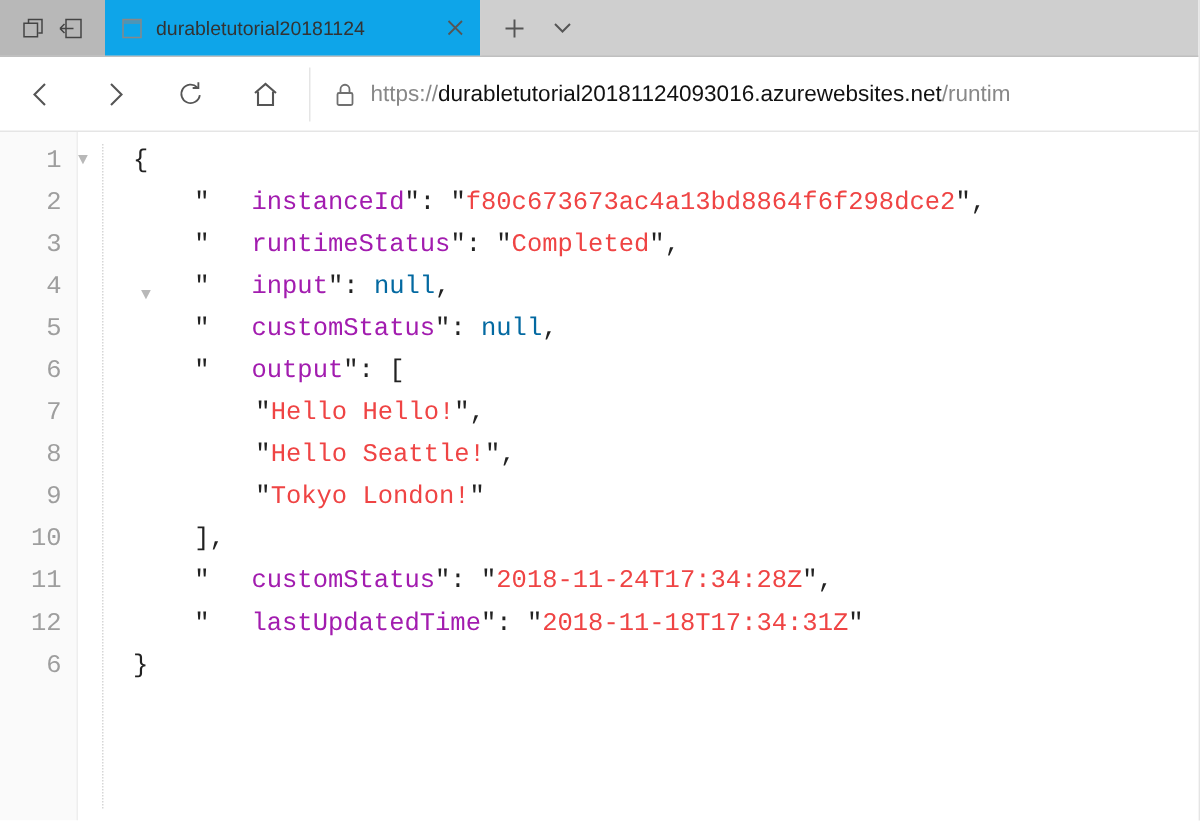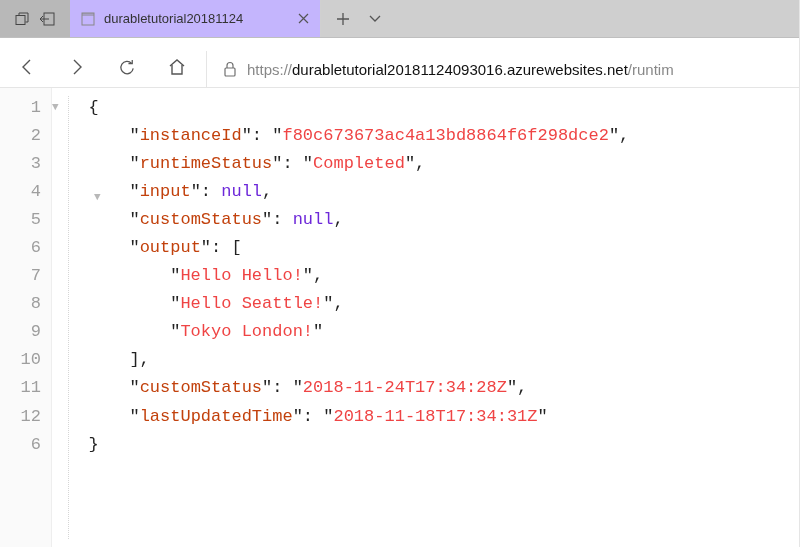--- a/index.html
+++ b/index.html
@@ -29,21 +29,21 @@
     background: #b8b8b8;
     width: 70px;
     justify-content: center;
   }
   .titlebar-corner svg { display:block; }
 
   .tab {
     position: relative;
     display: flex;
     align-items: center;
-    background: #c4b5fd;
+    background: #0ea5e9;
     padding: 0 8px 0 10px;
     gap: 8px;
     min-width: 250px;
     max-width: 260px;
   }
   .tab::after {
     content: "";
     position: absolute;
     right: -1px; top: 0; bottom: 0;
     width: 1px;
@@ -76,21 +76,21 @@
   }
   .tab-actions .tbtn {
     display:inline-flex; align-items:center; justify-content:center;
     width: 18px; height: 18px;
     cursor:pointer;
   }
 
   
   .navbar {
     display: flex;
-    align-items: flex-end;
+    align-items: center;
     height: 50px;
     padding: 0 6px;
     gap: 8px;
     border-bottom: 1px solid #e5e5e5;
     background: #fff;
   }
   .navbtn {
     width: 42px; height: 40px;
     display:inline-flex; align-items:center; justify-content:center;
     color: #555;
@@ -139,23 +139,23 @@
     user-select: none;
   }
   .gutter .ln { }
   .code {
     position: relative;
     flex: 1;
     padding: 6px 0 6px 6px;
     color: #222;
   }
   .pre { white-space: pre; }
-  .key   { color: #c2410c; }   
+  .key   { color: #a21caf; margin-left: 28px; }   
   .str   { color: #ef4444; }   
-  .null  { color: #6d28d9; }   
+  .null  { color: #0369a1; }   
   .punc  { color: #222; }
 
   .fold {
     position: absolute;
     color: #b8b8b8;
     font-size: 11px;
     user-select:none;
   }
   .fold.root { left: 0px; top: 10px; }
   .fold.output { left: 42px; top: calc(10px + 5 * 1.65em - 1px); }

